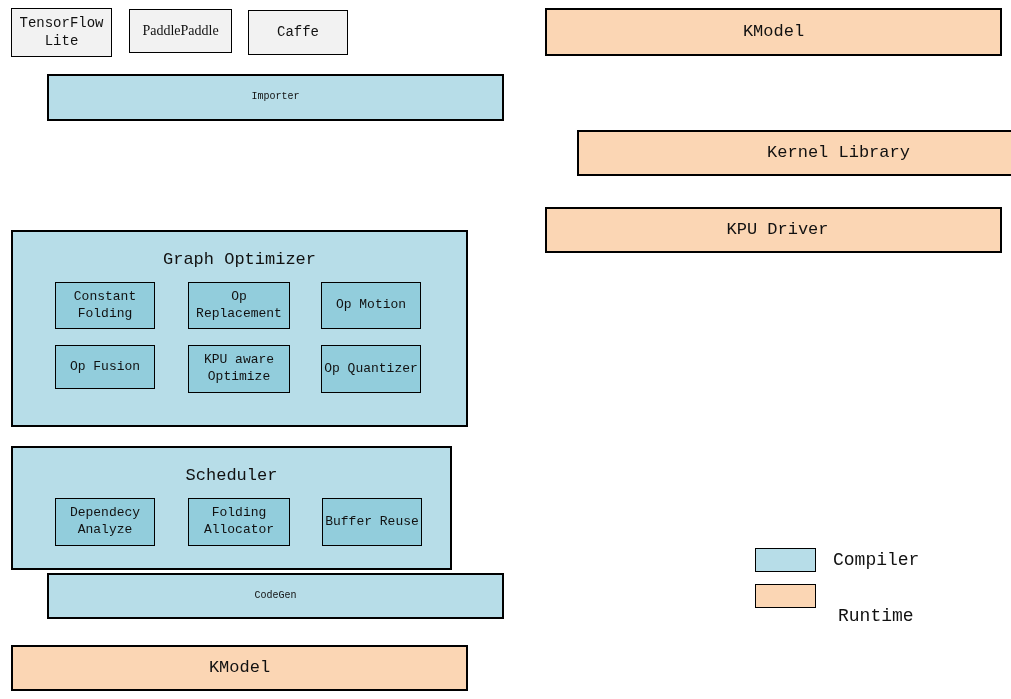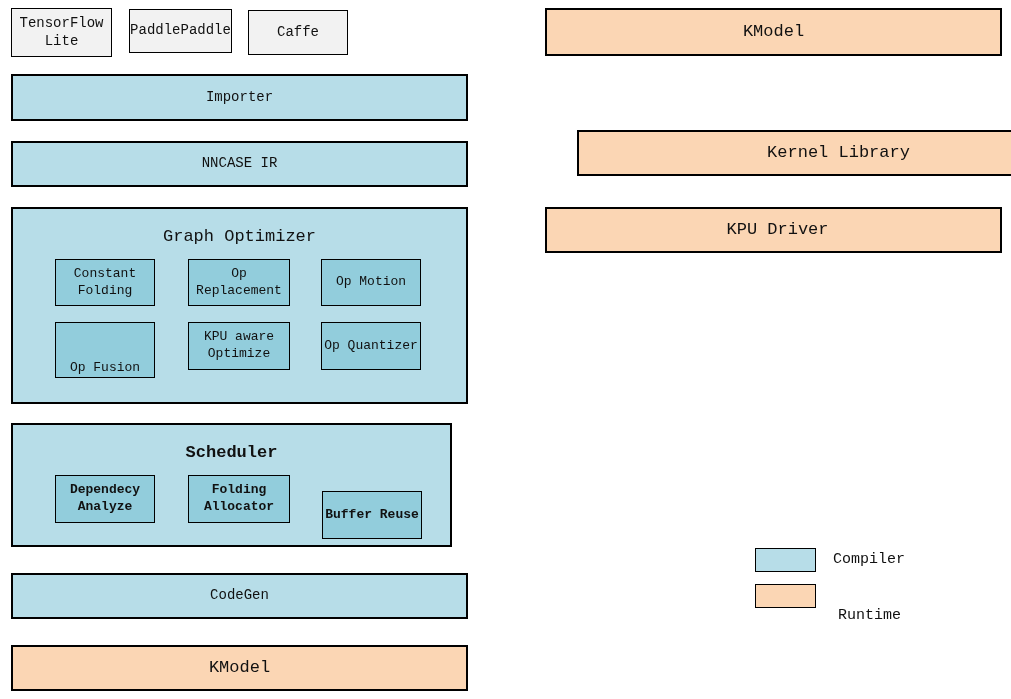--- a/index.html
+++ b/index.html
@@ -22,31 +22,33 @@
     line-height: 1.25;
   }
   .framework {
     background: var(--framework-fill, #f2f2f2);
     border: 1px solid var(--border, #000);
     font-size: 14px;
   }
   .stage {
     background: var(--compiler-fill, #b7dde8);
     border: 2px solid var(--border, #000);
-    font-size: 14px;
+    font-size: 10px;
+    margin-left: 36px;
   }
   .stage-orange {
     background: var(--runtime-fill, #fbd6b4);
     border: 2px solid var(--border, #000);
     font-size: 17px;
   }
   .group {
     position: absolute;
     background: var(--compiler-fill, #b7dde8);
     border: 2px solid var(--border, #000);
+    margin-top: 23px;
   }
   .group-title {
     position: absolute;
     left: 0;
     right: 0;
     top: 19px;
     text-align: center;
     font-size: 17px;
     line-height: 1;
   }
@@ -59,82 +61,79 @@
   .legend-swatch {
     position: absolute;
     width: 61px;
     height: 24px;
     border: 1px solid var(--border, #000);
   }
   .legend-swatch.compiler { background: var(--compiler-fill, #b7dde8); }
   .legend-swatch.runtime  { background: var(--runtime-fill, #fbd6b4); }
   .legend-label {
     position: absolute;
-    font-size: 15px;
+    font-size: 18px;
     line-height: 24px;
     white-space: nowrap;
   }
 </style>
 </head>
 <body>
 
 <div class="canvas">
 
   <div class="box framework" style="left:11px; top:8px; width:101px; height:49px;">
     <span>TensorFlow Lite</span>
   </div>
-  <div class="box framework" style="left:129px; top:9px; width:103px; height:44px;">
+  <div class="box framework" style="left:129px; top:9px; width:103px; height:44px;font-family:Liberation Serif, serif;">
     <span>PaddlePaddle</span>
   </div>
   <div class="box framework" style="left:248px; top:10px; width:100px; height:45px;">
     <span>Caffe</span>
   </div>
 
   <div class="box stage" style="left:11px; top:74px; width:457px; height:47px;">
     <span>Importer</span>
   </div>
 
-  <div class="box stage" style="left:11px; top:141px; width:457px; height:46px;">
-    <span>NNCASE IR</span>
-  </div>
 
   <div class="group" style="left:11px; top:207px; width:457px; height:197px;">
     <div class="group-title">Graph Optimizer</div>
 
     <div class="box pass" style="left:42px; top:50px; width:100px; height:47px;">
       <span>Constant Folding</span>
     </div>
     <div class="box pass" style="left:175px; top:50px; width:102px; height:47px;">
       <span>Op Replacement</span>
     </div>
     <div class="box pass" style="left:308px; top:50px; width:100px; height:47px;">
       <span>Op Motion</span>
     </div>
 
-    <div class="box pass" style="left:42px; top:113px; width:100px; height:56px;align-items:flex-end;">
+    <div class="box pass" style="left:42px; top:113px; width:100px; height:44px;">
       <span>Op Fusion</span>
     </div>
     <div class="box pass" style="left:175px; top:113px; width:102px; height:48px;">
       <span>KPU aware Optimize</span>
     </div>
     <div class="box pass" style="left:308px; top:113px; width:100px; height:48px;">
       <span>Op Quantizer</span>
     </div>
   </div>
 
-  <div class="group" style="left:11px; top:423px; width:441px; height:124px;font-weight:bold;">
+  <div class="group" style="left:11px; top:423px; width:441px; height:124px;">
     <div class="group-title">Scheduler</div>
 
     <div class="box pass" style="left:42px; top:50px; width:100px; height:48px;">
       <span>Dependecy Analyze</span>
     </div>
     <div class="box pass" style="left:175px; top:50px; width:102px; height:48px;">
       <span>Folding Allocator</span>
     </div>
-    <div class="box pass" style="left:309px; top:66px; width:100px; height:48px;">
+    <div class="box pass" style="left:309px; top:50px; width:100px; height:48px;">
       <span>Buffer Reuse</span>
     </div>
   </div>
 
   <div class="box stage" style="left:11px; top:573px; width:457px; height:46px;">
     <span>CodeGen</span>
   </div>
 
   <div class="box stage-orange" style="left:11px; top:645px; width:457px; height:46px;">
     <span>KModel</span>

